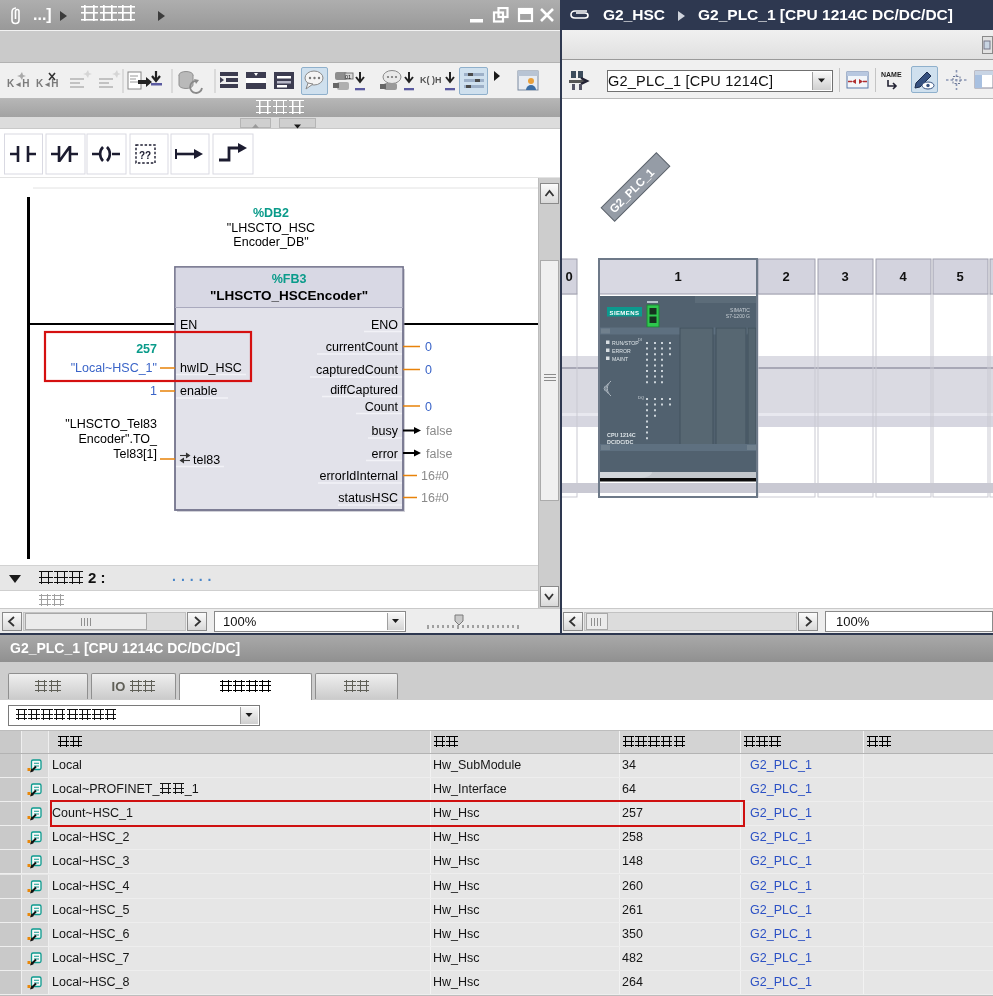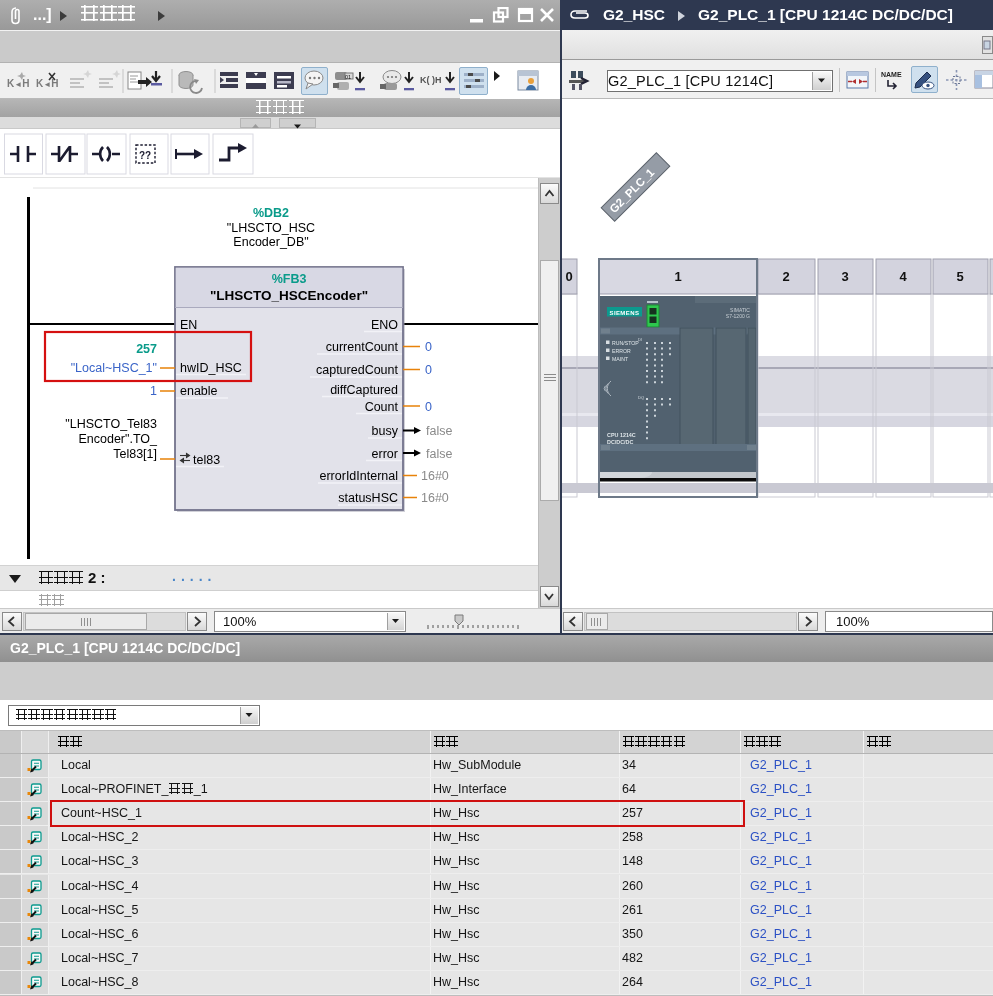--- a/index.html
+++ b/index.html
@@ -7,21 +7,21 @@
 
 .c{display:inline-block;width:.92em;height:.9em;margin:0 .05em;vertical-align:-.07em;
 background-image:linear-gradient(currentColor,currentColor),linear-gradient(currentColor,currentColor),linear-gradient(currentColor,currentColor),linear-gradient(currentColor,currentColor),linear-gradient(currentColor,currentColor);
 background-repeat:no-repeat;
 background-size:100% 10%,100% 10%,100% 10%,10% 100%,10% 100%;
 background-position:0 5%,0 50%,0 95%,22% 0,78% 0}
 
 #L{left:0;top:0;width:560px;height:633px;background:#fff}
 #Ltitle{left:0;top:0;width:560px;height:30px;background:linear-gradient(#aeaeae,#999);color:#fff;font-weight:bold;font-size:16px;line-height:30px}
 #Lstrip{left:0;top:30px;width:560px;height:33px;background:#cacaca;border-top:1px solid #f2f2f2;border-bottom:1px solid #b2b2b2}
-#Ltools{left:0;top:63px;width:460px;height:36px;background:#f0f0f0;border-bottom:1px solid #b9b9b9}
+#Ltools{left:0;top:63px;width:560px;height:36px;background:#f0f0f0;border-bottom:1px solid #b9b9b9}
 #Lifbar{left:0;top:99px;width:560px;height:18px;background:linear-gradient(#b6b6b6,#a2a2a2);color:#fff;font-weight:bold;font-size:13px;text-align:center;line-height:18px}
 #Lcollapse{left:0;top:117px;width:560px;height:12px;background:#dcdcdc;border-bottom:1px solid #c9c9c9}
 #Lladder{left:0;top:129px;width:560px;height:49px;background:#fff;border-bottom:1px solid #e3e3e3}
 #Lcanvas{left:0;top:178px;width:538px;height:430px;background:#fff;overflow:hidden}
 #Lvsb{left:538px;top:178px;width:22px;height:430px;background:#cdcdcd;border-left:1px solid #bdbdbd}
 #Lnet{left:0;top:565px;width:538px;height:26px;background:#e7e7e7;border-top:1px solid #d2d2d2;border-bottom:1px solid #cfcfcf}
 #Lcomment{left:0;top:591px;width:538px;height:17px;background:#fff;color:#a0a0a0;font-size:13px}
 #Lscroll{left:0;top:608px;width:560px;height:25px;background:#ededed;border-top:1px solid #c9c9c9}
 
 #R{left:560px;top:0;width:433px;height:633px;background:#fff;border-left:2px solid #2e3850}
@@ -33,21 +33,21 @@
 
 #B{left:0;top:633px;width:993px;height:363px;background:#cdcdcd;border-top:2px solid #2e3850}
 #Btitle{left:0;top:0;width:993px;height:27px;background:linear-gradient(#a9a9a9,#909090);color:#fff;font-weight:bold;font-size:14px;line-height:27px}
 #Btabs{left:0;top:27px;width:993px;height:38px;background:#cdcdcd}
 .tab{position:absolute;top:11px;height:26px;border:1px solid #8f8f8f;border-bottom:none;background:linear-gradient(#efefef,#cbcbcb);color:#5f5f57;font-weight:bold;font-size:13px;text-align:center;line-height:25px;border-radius:2px 2px 0 0}
 .tabsel{background:#fff;color:#000;height:27px;z-index:2}
 #Bdrop{left:0;top:65px;width:993px;height:30px;background:#fff}
 #Bhead{left:0;top:95px;width:993px;height:24px;background:#d3d3d3;border-top:1px solid #bdbdbd;border-bottom:1px solid #b3b3b3;font-size:12.5px;color:#000}
 #Brows{left:0;top:119px;width:993px;height:244px;background:#e6e6e6}
 .row{position:absolute;left:0;width:993px;height:24.1px;background:#e6e6e6;border-bottom:1px solid #eeeeee;font-size:12.5px;color:#151515}
-.row .nm{position:absolute;left:61px;top:4px}
+.row .nm{position:absolute;left:52px;top:4px}
 .row .tp{position:absolute;left:433px;top:4px}
 .row .hw{position:absolute;left:622px;top:4px}
 .row .ub{position:absolute;left:750px;top:4px;color:#2b50c4}
 .gut{position:absolute;left:0;top:0;width:22px;height:100%;background:#c9c9c9;border-right:1px solid #efefef}
 .icn{position:absolute;left:22px;top:0;width:27px;height:100%;background:#d9d9d9;border-right:1px solid #efefef}
 .ric{position:absolute;left:5px;top:4px}
 .colsep{position:absolute;top:0;width:1px;height:100%;background:#f2f2f2}
 .press{background:#cfe0ee;border:1px solid #8fb0cc;border-radius:2px}
 .crumb{position:absolute;top:11px;width:0;height:0;border-left:7px solid #3c3c3c;border-top:5px solid transparent;border-bottom:5px solid transparent}
 #Rtitle .crumb{border-left-color:#cfd3dc}
@@ -508,20 +508,26 @@
         </svg>
     <div class="sbtn" style="left:236px;top:3px;width:20px;height:19px"><svg width="18" height="17">
             <path d="M7 4 l5 4.5 -5 4.5" fill="none" stroke="#333" stroke-width="1.8"></path>
           </svg></div>
     <div class="abs" style="left:263px;top:2px;width:168px;height:21px;background:#fff;border:1px solid #8a8a8a;font-size:13px;line-height:19px"><span style="margin-left:10px">100%</span></div>
   </div>
 </div>
 
 <div class="abs" id="B">
   <div class="abs" id="Btitle"><span style="margin-left:10px">G2_PLC_1 [CPU 1214C DC/DC/DC]</span></div>
+  <div class="abs" id="Btabs">
+    <div class="tab" style="left:8px;width:80px"><span class="c"></span><span class="c"></span></div>
+    <div class="tab" style="left:91px;width:85px">IO <span class="c"></span><span class="c"></span></div>
+    <div class="tab tabsel" style="left:179px;width:133px"><span class="c"></span><span class="c"></span><span class="c"></span><span class="c"></span></div>
+    <div class="tab" style="left:315px;width:83px"><span class="c"></span><span class="c"></span></div>
+  </div>
   <div class="abs" id="Bdrop">
     <div class="abs" style="left:8px;top:5px;width:252px;height:21px;background:#fff;border:1px solid #7a7a7a;font-size:12.5px;line-height:19px">
       <span style="margin-left:6px;color:#111"><span class="c"></span><span class="c"></span><span class="c"></span><span class="c"></span><span class="c"></span><span class="c"></span><span class="c"></span><span class="c"></span></span>
       <div class="abs" style="right:1px;top:1px;width:18px;height:17px;background:linear-gradient(#f8f8f8,#cfcfcf);border-left:1px solid #a0a0a0"><svg width="16" height="15">
               <path d="M4.5 6 l3.5 4 3.5-4z" fill="#1a1a1a"></path>
             </svg></div>
     </div>
   </div>
   <div class="abs" id="Bhead">
     <span style="position:absolute;left:57px;top:4px"><span class="c"></span><span class="c"></span></span>

